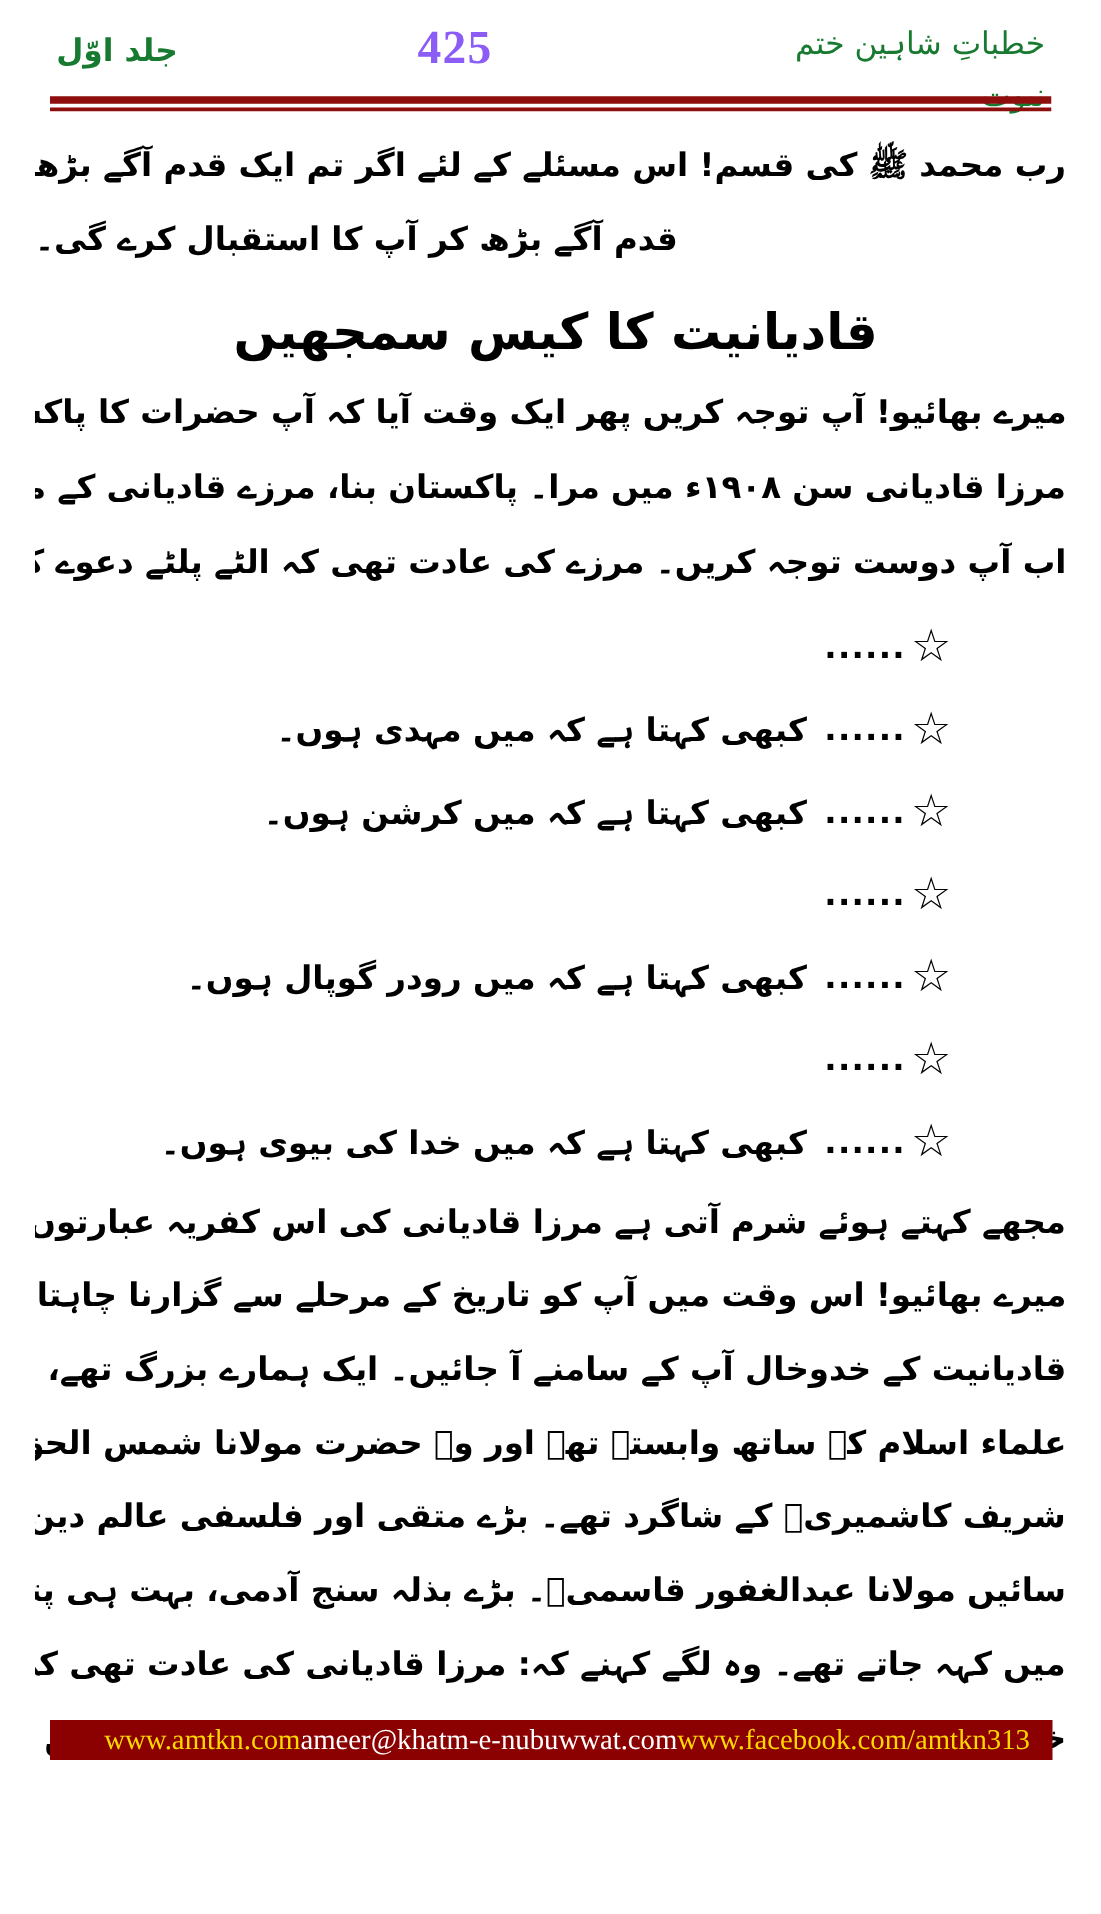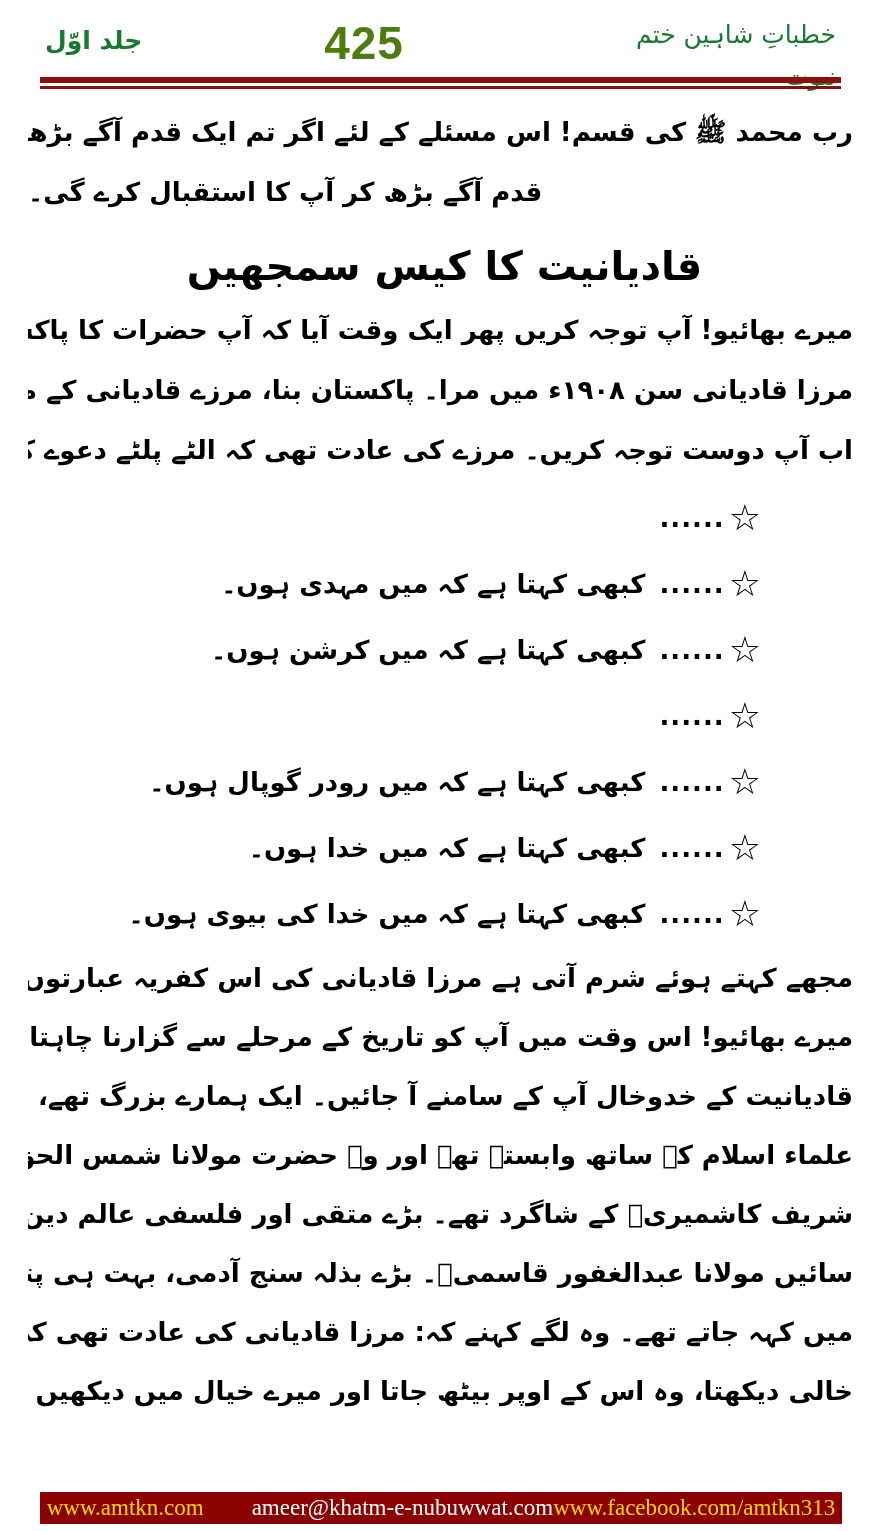--- a/index.html
+++ b/index.html
@@ -16,22 +16,22 @@
   .header{
     position:absolute;top:14px;left:45px;right:45px;height:56px;
     display:flex;flex-direction:row-reverse;justify-content:space-between;align-items:flex-start;
     direction:ltr;
   }
   .volume{
     font-size:25px;font-weight:bold;color:#187a30;
     padding-top:12px;
   }
   .page-number{
-    font-size:46px;font-weight:bold;color:#4d7c0f;
-    font-family:Liberation Sans, sans-serif;
+    font-size:38px;font-weight:bold;color:#8b5cf6;
+    font-family:Liberation Serif, serif;
     letter-spacing:1px;padding-top:2px;
   }
   .book-title{
     font-size:25px;font-weight:normal;color:#187a30;
     text-align:right;direction:rtl;line-height:42px;max-width:250px;
   }
   
   .rule{
     position:absolute;top:77px;left:40px;right:40px;height:3px;
     border-top:6px solid #8e0d0d;border-bottom:3px solid #8e0d0d;
@@ -67,30 +67,30 @@
     height:66px;
     display:flex;align-items:center;
     padding-right:92px;
     font-weight:bold;color:#000;
   }
   .star{font-size:36px;line-height:1;margin-left:4px;}
   .dots{font-size:26px;letter-spacing:1px;margin-left:14px;direction:ltr;}
   .claim-text{font-size:26px;}
   
   .footer-bar{
-    position:absolute;top:1492px;left:40px;right:39px;height:32px;
+    position:absolute;top:1376px;left:40px;right:39px;height:32px;
     background:#8b0000;
-    display:flex;align-items:center;justify-content:center;
+    display:flex;align-items:center;justify-content:flex-end;
     direction:ltr;
     padding:0 18px;box-sizing:border-box;
     font-family:"Liberation Serif", serif;
     font-size:23px;white-space:nowrap;
   }
   .footer-bar .site{color:#ffd800;}
-  .footer-bar .mail{color:#ffffff;margin-left:48px;}
+  .footer-bar .mail{color:#ffffff;}
   .footer-bar .fb{color:#ffd800;}
 </style>
 </head>
 <body>
 
 <div class="page">
 
   <div class="header">
     <div class="book-title">خطباتِ شاہین ختم نبوت</div>
     <div class="page-number">425</div>
@@ -132,21 +132,20 @@
         <span class="dots">......</span>
       </div>
       <div class="claim-row">
         <span class="star">☆</span>
         <span class="dots">......</span>
         <span class="claim-text">کبھی کہتا ہے کہ میں رودر گوپال ہوں۔</span>
       </div>
       <div class="claim-row">
         <span class="star">☆</span>
         <span class="dots">......</span>
-        <span class="claim-text">کبھی کہتا ہے کہ میں خدا ہوں۔</span>
       </div>
       <div class="claim-row">
         <span class="star">☆</span>
         <span class="dots">......</span>
         <span class="claim-text">کبھی کہتا ہے کہ میں خدا کی بیوی ہوں۔</span>
       </div>
     </div>
 
   <div class="para" id="para3">
       <div class="text-line stretch">مجھے کہتے ہوئے شرم آتی ہے مرزا قادیانی کی اس کفریہ عبارتوں کو بتانے کی۔</div>

